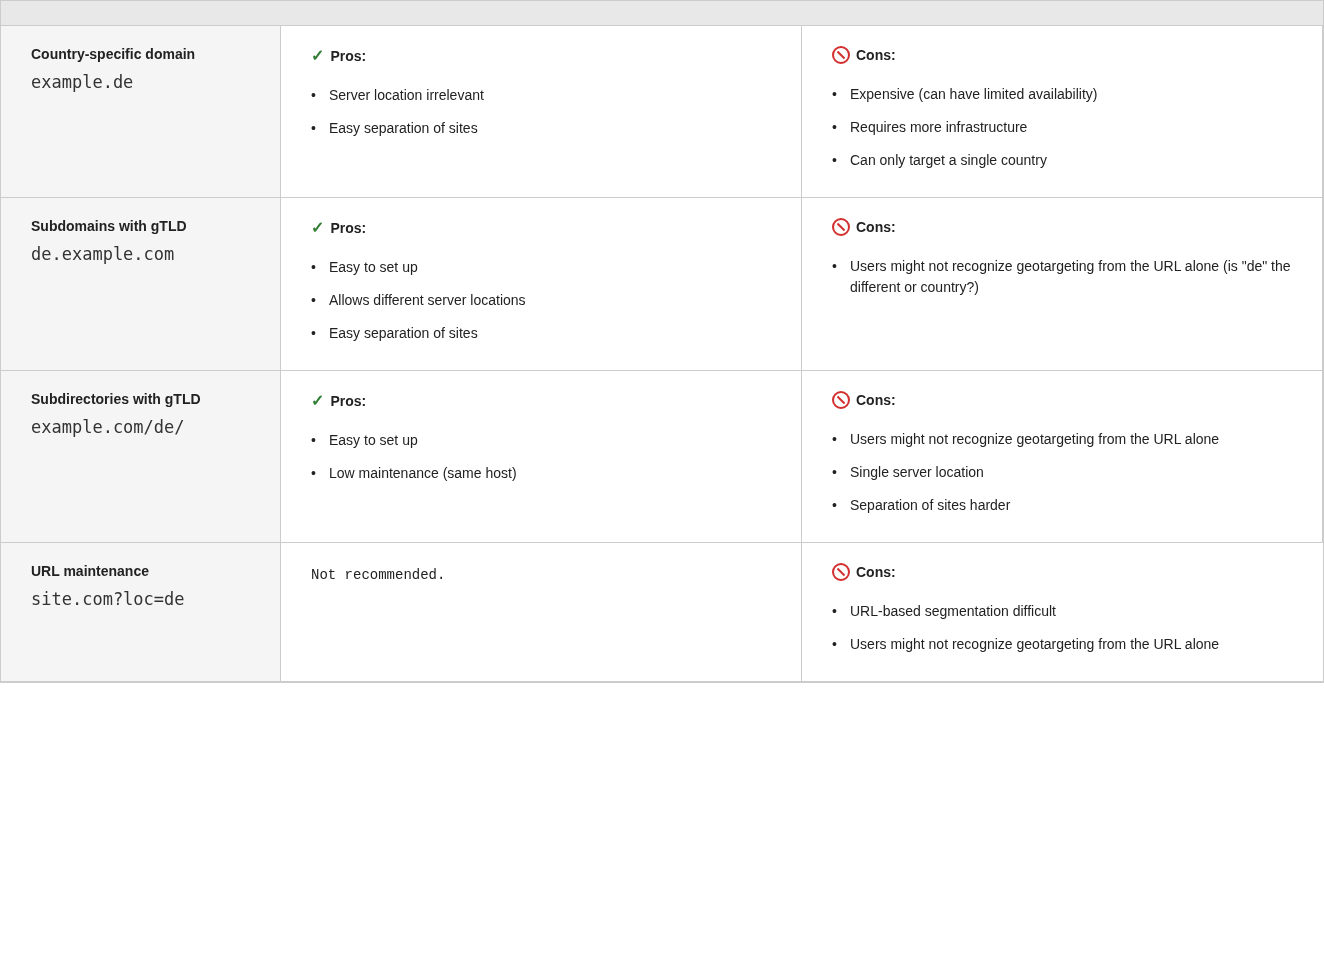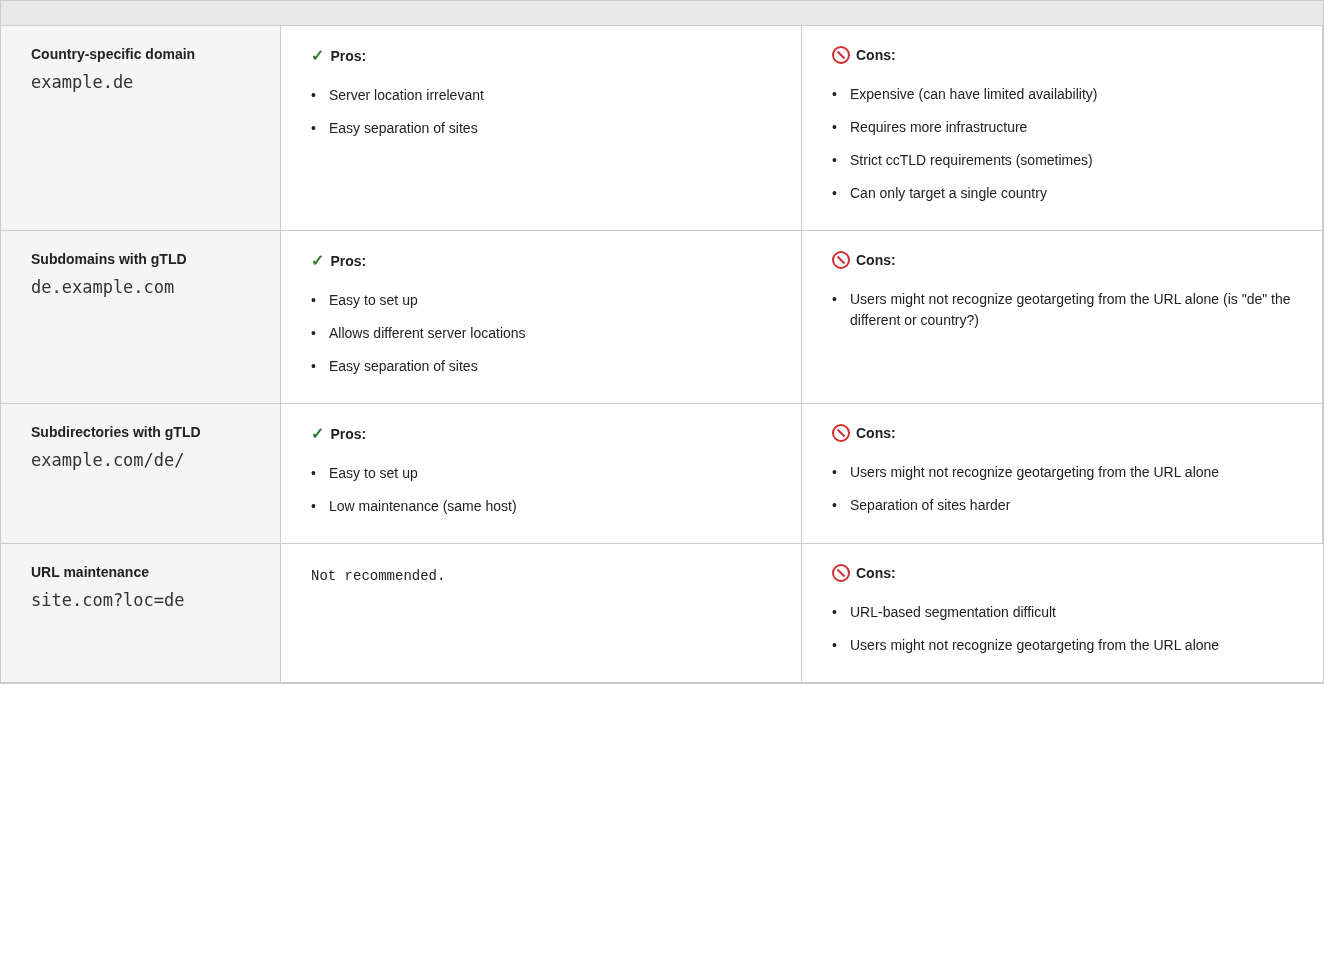--- a/index.html
+++ b/index.html
@@ -121,21 +121,20 @@
         </ul>
       </div>
       <div class="cell">
         <div class="section-header">
           <span class="cons-icon"></span>
           <span>Cons:</span>
         </div>
         <ul>
           <li>Expensive (can have limited availability)</li>
           <li>Requires more infrastructure</li>
-          <li>Strict ccTLD requirements (sometimes)</li>
           <li>Can only target a single country</li>
         </ul>
       </div>
       <div class="cell row-label"><span class="row-name">Subdomains with gTLD</span><code class="row-code">de.example.com</code></div>
       <div class="cell">
         <div class="section-header">
           <span class="pros-check">✓</span>
           <span>Pros:</span>
         </div>
         <ul>
@@ -164,20 +163,21 @@
           <li>Low maintenance (same host)</li>
         </ul>
       </div>
       <div class="cell">
         <div class="section-header">
           <span class="cons-icon"></span>
           <span>Cons:</span>
         </div>
         <ul>
           <li>Users might not recognize geotargeting from the URL alone</li>
+          <li>Single server location</li>
           <li>Separation of sites harder</li>
         </ul>
       </div>
       <div class="cell row-label"><span class="row-name">URL maintenance</span><code class="row-code">site.com?loc=de</code></div>
       <div class="cell">
         <div class="not-recommended">Not recommended.</div>
       </div>
       <div class="cell">
         <div class="section-header">
           <span class="cons-icon"></span>

